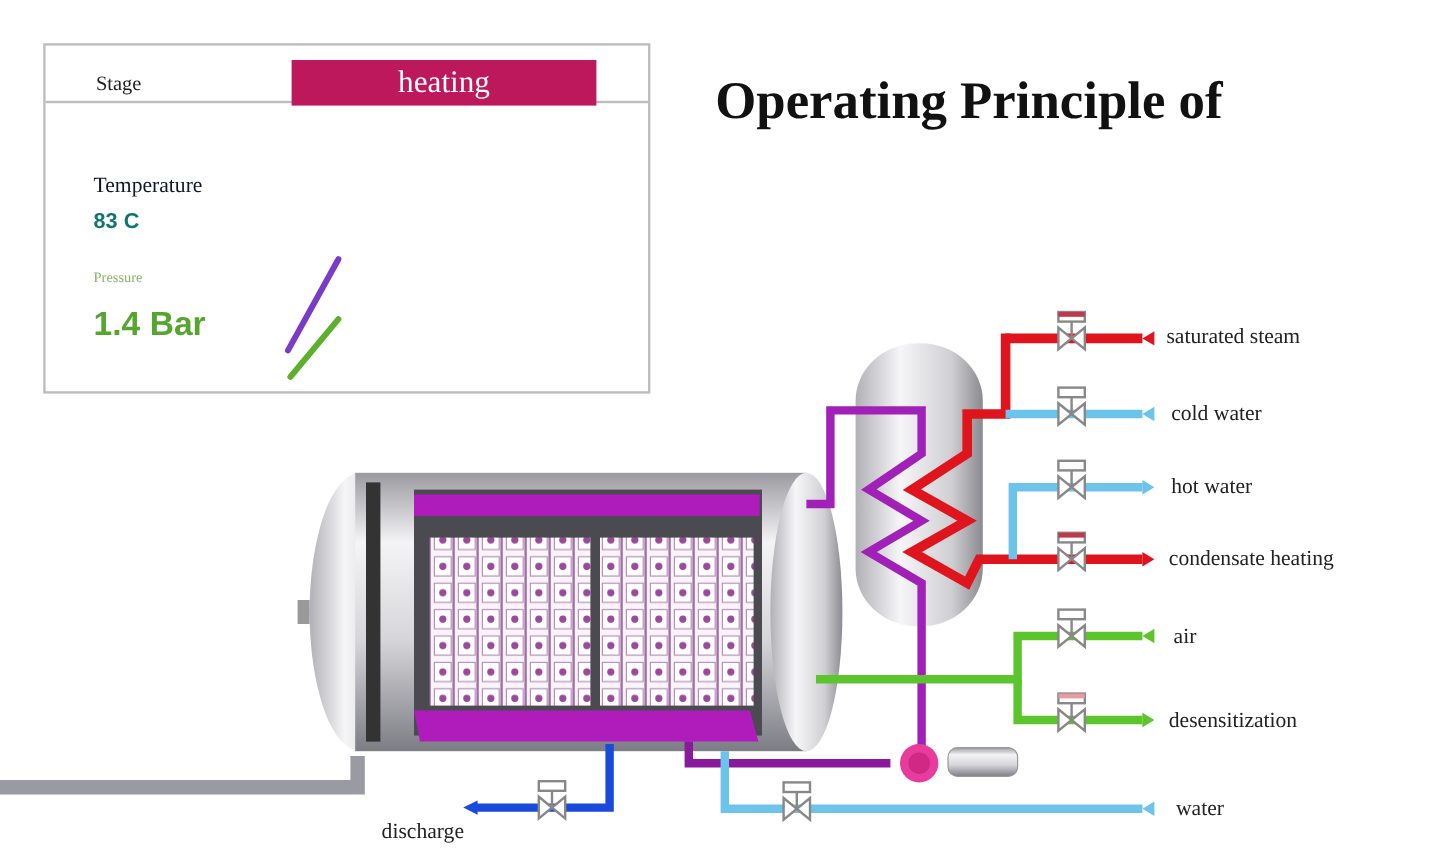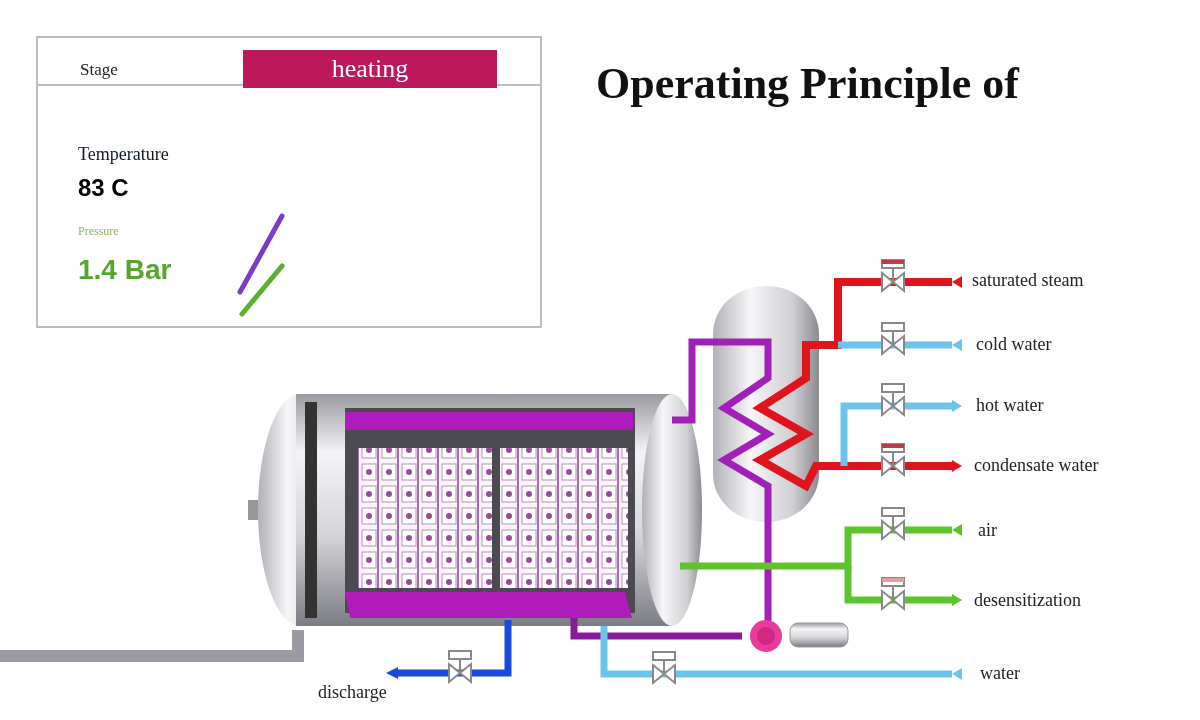--- a/index.html
+++ b/index.html
@@ -2,21 +2,21 @@
 <html><head>
 <meta charset="utf-8">
 <style>
   html, body { margin:0; padding:0; background:#ffffff; }
   body { width:1200px; height:720px; position:relative; overflow:hidden; font-family:"Liberation Serif", serif; }
   .panel { position:absolute; left:36px; top:36px; width:506px; height:292px; border:2px solid #bdbdbd; background:#fff; box-sizing:border-box; }
   .panel-head { position:absolute; left:0; top:0; width:100%; height:48px; border-bottom:2px solid #bdbdbd; box-sizing:border-box; }
   .stage-label { position:absolute; left:42px; top:22px; font-size:17px; color:#222; font-family:"Liberation Serif", serif; }
   .stage-value { position:absolute; left:205px; top:12px; width:254px; height:38px; background:#be185d; color:#fff; font-size:26px; text-align:center; line-height:38px; font-family:"Liberation Serif", serif; }
   .temp-label { position:absolute; left:40px; top:106px; font-size:18px; color:#0f172a; font-family:"Liberation Serif", serif; }
-  .temp-value { position:absolute; left:40px; top:136px; font-size:24px; font-weight:bold; color:#000000; font-family:"Liberation Sans", sans-serif; }
+  .temp-value { position:absolute; left:40px; top:136px; font-size:18px; font-weight:bold; color:#0f766e; font-family:"Liberation Sans", sans-serif; }
   .press-label { position:absolute; left:40px; top:186px; font-size:12px; color:#8ab46a; font-family:"Liberation Serif", serif; }
   .press-value { position:absolute; left:40px; top:216px; font-size:28px; font-weight:bold; color:#55a52e; font-family:"Liberation Sans", sans-serif; }
   .title { position:absolute; left:596px; top:44px; font-size:44px; line-height:46px; font-weight:bold; color:#111; font-family:Liberation Serif, serif;margin-top:17px; }
   .lbl { position:absolute; font-size:18px; color:#222; font-family:"Liberation Serif", serif; white-space:nowrap; }
   svg.diagram { position:absolute; left:0; top:0; }
 </style>
 </head>
 <body>
 
 <div class="panel">
@@ -140,17 +140,17 @@
   <g>
     <circle cx="766" cy="636" r="16" fill="#e83c9c"></circle>
     <circle cx="766" cy="636" r="9" fill="#d02884"></circle>
     <rect x="790" y="623" width="58" height="24" rx="8" fill="url(#metalV)" stroke="#999" stroke-width="1"></rect>
   </g>
 </svg>
 
 <span class="lbl" style="left:972px;top:270px;">saturated steam</span>
 <span class="lbl" style="left:976px;top:334px;">cold water</span>
 <span class="lbl" style="left:976px;top:395px;">hot water</span>
-<span class="lbl" style="left:974px;top:455px;">condensate water</span>
+<span class="lbl" style="left:974px;top:455px;">condensate heating</span>
 <span class="lbl" style="left:978px;top:520px;">air</span>
 <span class="lbl" style="left:974px;top:590px;">desensitization</span>
 <span class="lbl" style="left:980px;top:663px;">water</span>
 <span class="lbl" style="left:318px;top:682px;">discharge</span>
 
 </body></html>

